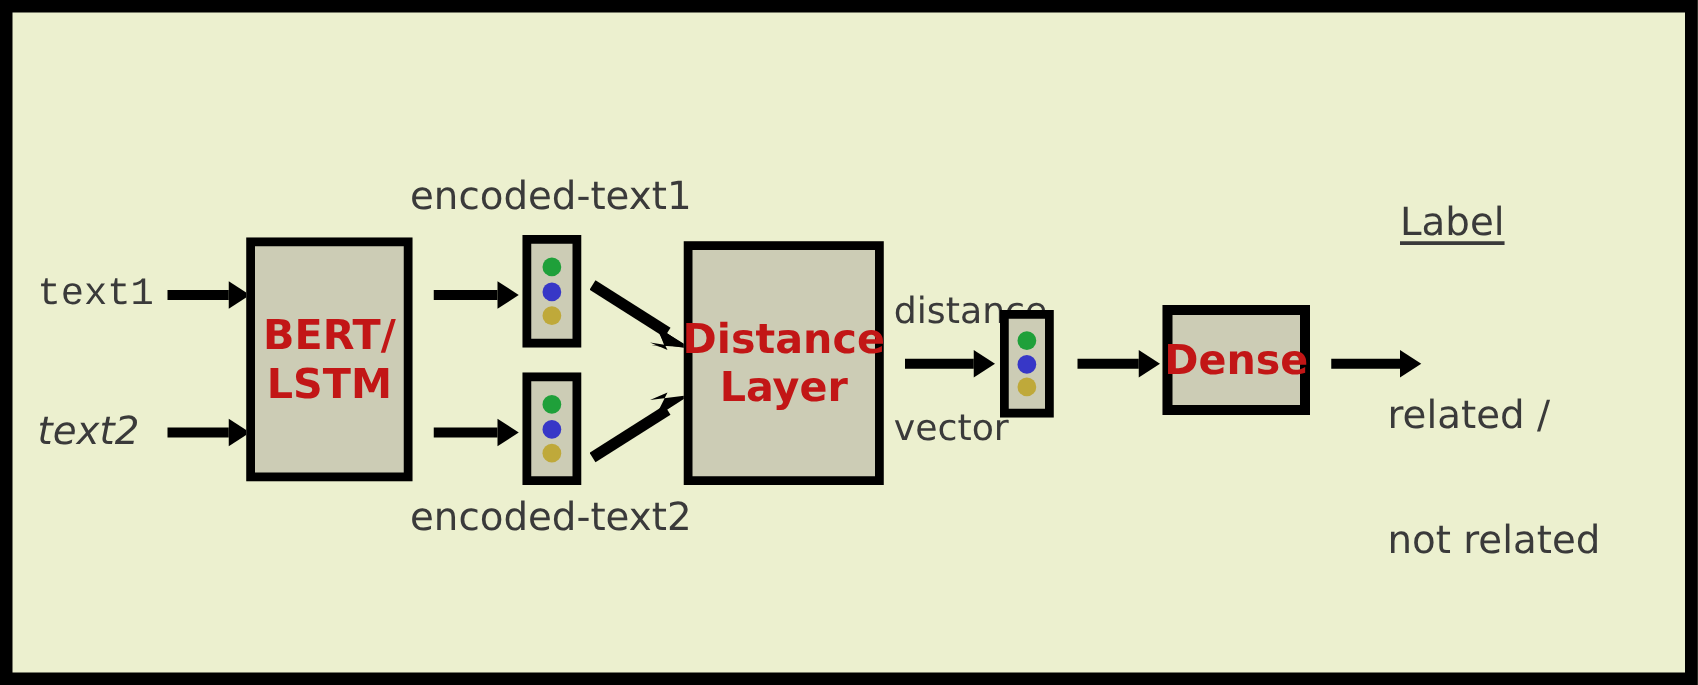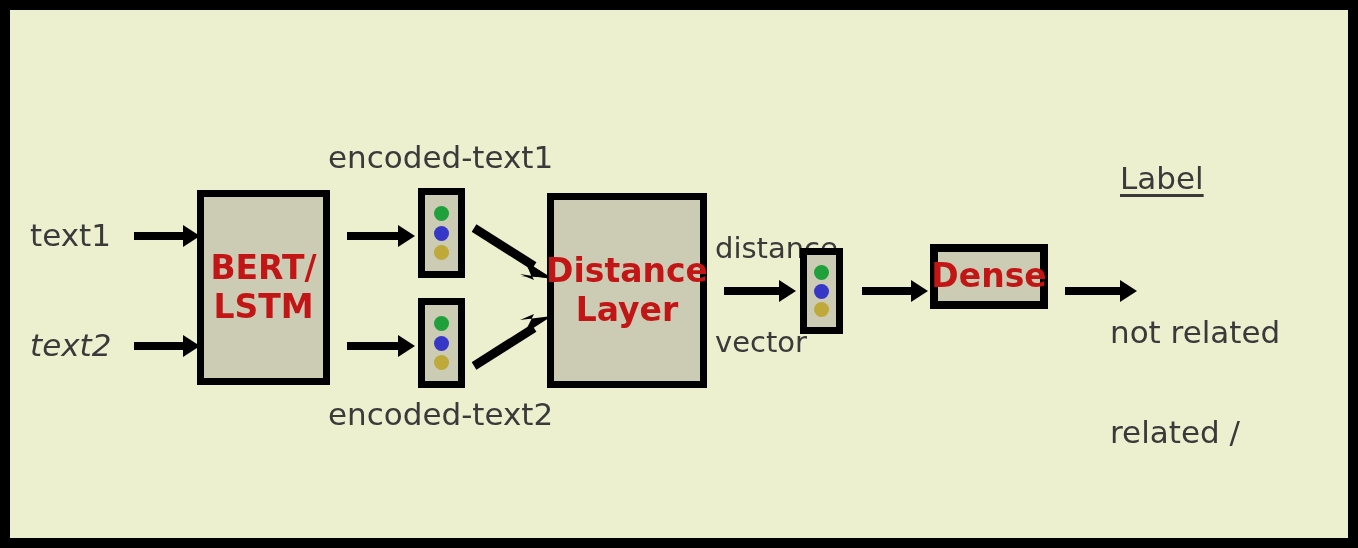--- a/index.html
+++ b/index.html
@@ -97,21 +97,21 @@
 
   
   .arrow-svg { position: absolute; }
 </style>
 </head>
 <body>
 
 <div id="canvas">
   <div id="stage">
 
-    <div class="lbl" style="left:20px; top:209px;">text1</div>
+    <div class="lbl" style="left:20px; top:209px;font-family:Liberation Mono, monospace;">text1</div>
 
     <div class="lbl" style="left:20px; top:319px;font-style:italic;">text2</div>
 
     <div class="arrow-h" style="left:124px; top:226px; width:66px;">
       <div class="shaft" style="width:49px;"></div>
       <div class="head" style="left:49px;"></div>
     </div>
 
     <div class="arrow-h" style="left:124px; top:336px; width:66px;">
       <div class="shaft" style="width:49px;"></div>
@@ -175,28 +175,28 @@
       <span class="dot" style="background:#1fa03a;"></span>
       <span class="dot" style="background:#3737c7;"></span>
       <span class="dot" style="background:#bfa93a;"></span>
     </div>
 
     <div class="arrow-h" style="left:852px; top:281px; width:66px;">
       <div class="shaft" style="width:49px;"></div>
       <div class="head" style="left:49px;"></div>
     </div>
 
-    <div class="module m-dense" style="left:920px; top:234px; width:118px; height:65px;">Dense</div>
+    <div class="module m-dense" style="left:920px; top:234px; width:118px; height:88px;">Dense</div>
 
     <div class="arrow-h" style="left:1055px; top:281px; width:72px;">
       <div class="shaft" style="width:55px;"></div>
       <div class="head" style="left:55px;"></div>
     </div>
 
     <div class="lbl center underline" style="left:1110px; top:152px; width:200px;">Label</div>
 
     <div class="lbl center" style="left:1100px; top:239px; width:220px;">
+      <div>related /</div>
       <div>not related</div>
-      <div>related /</div>
     </div>
 
   </div>
 </div>
 
 </body></html>

